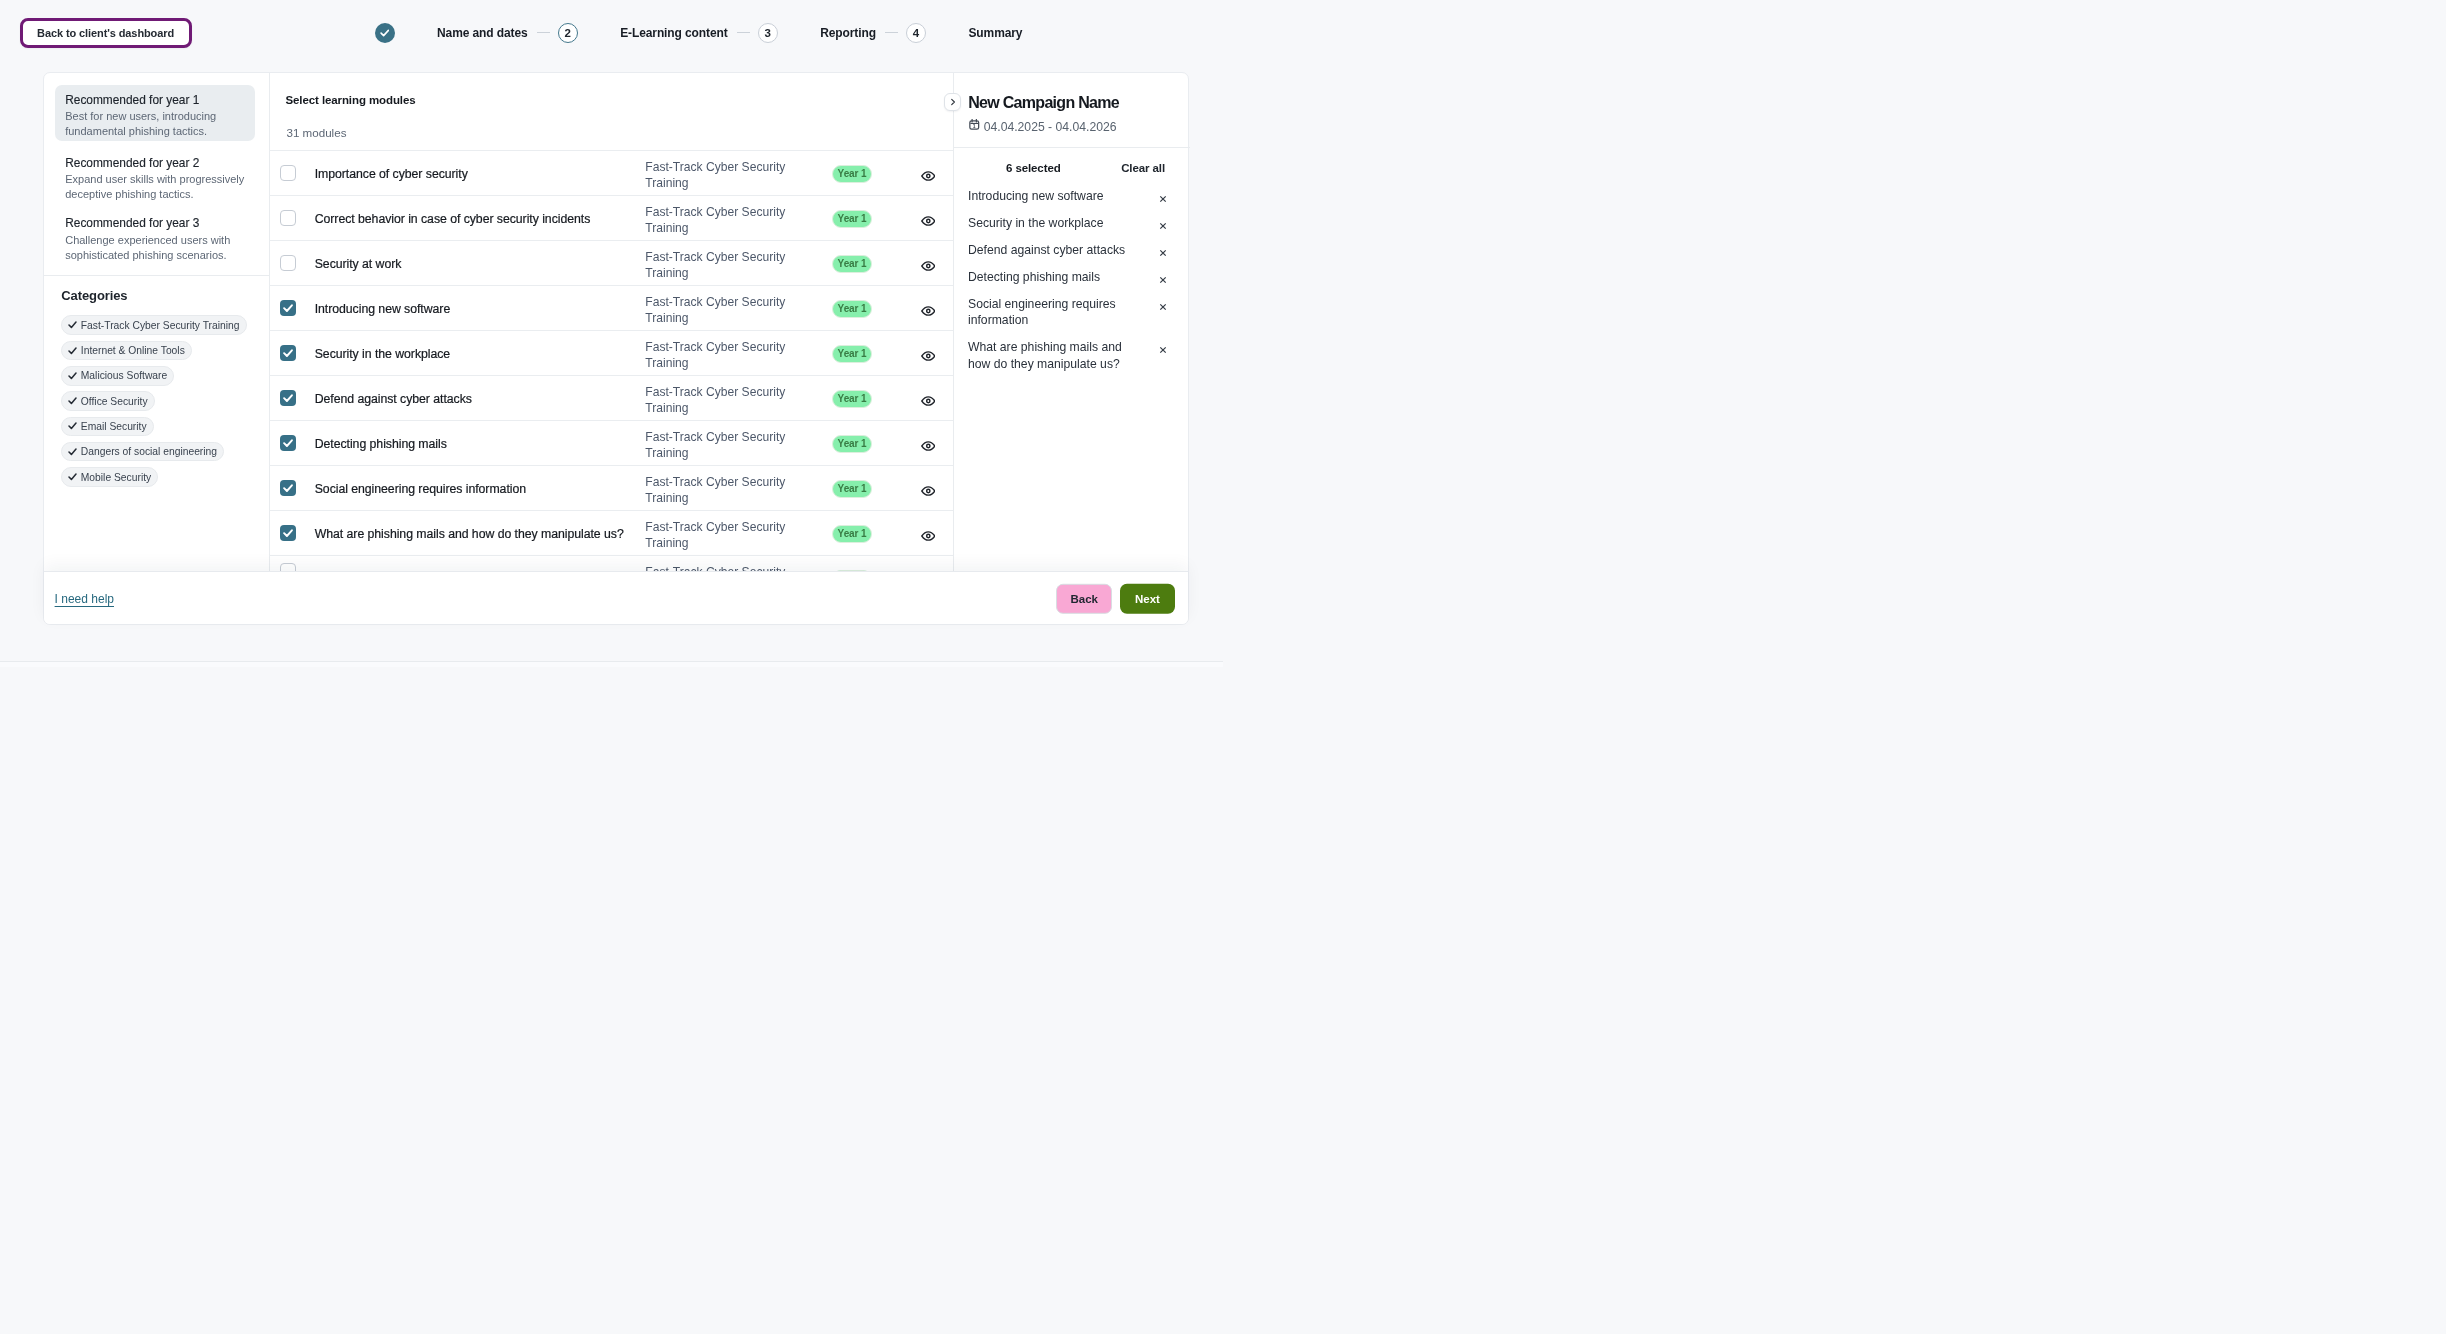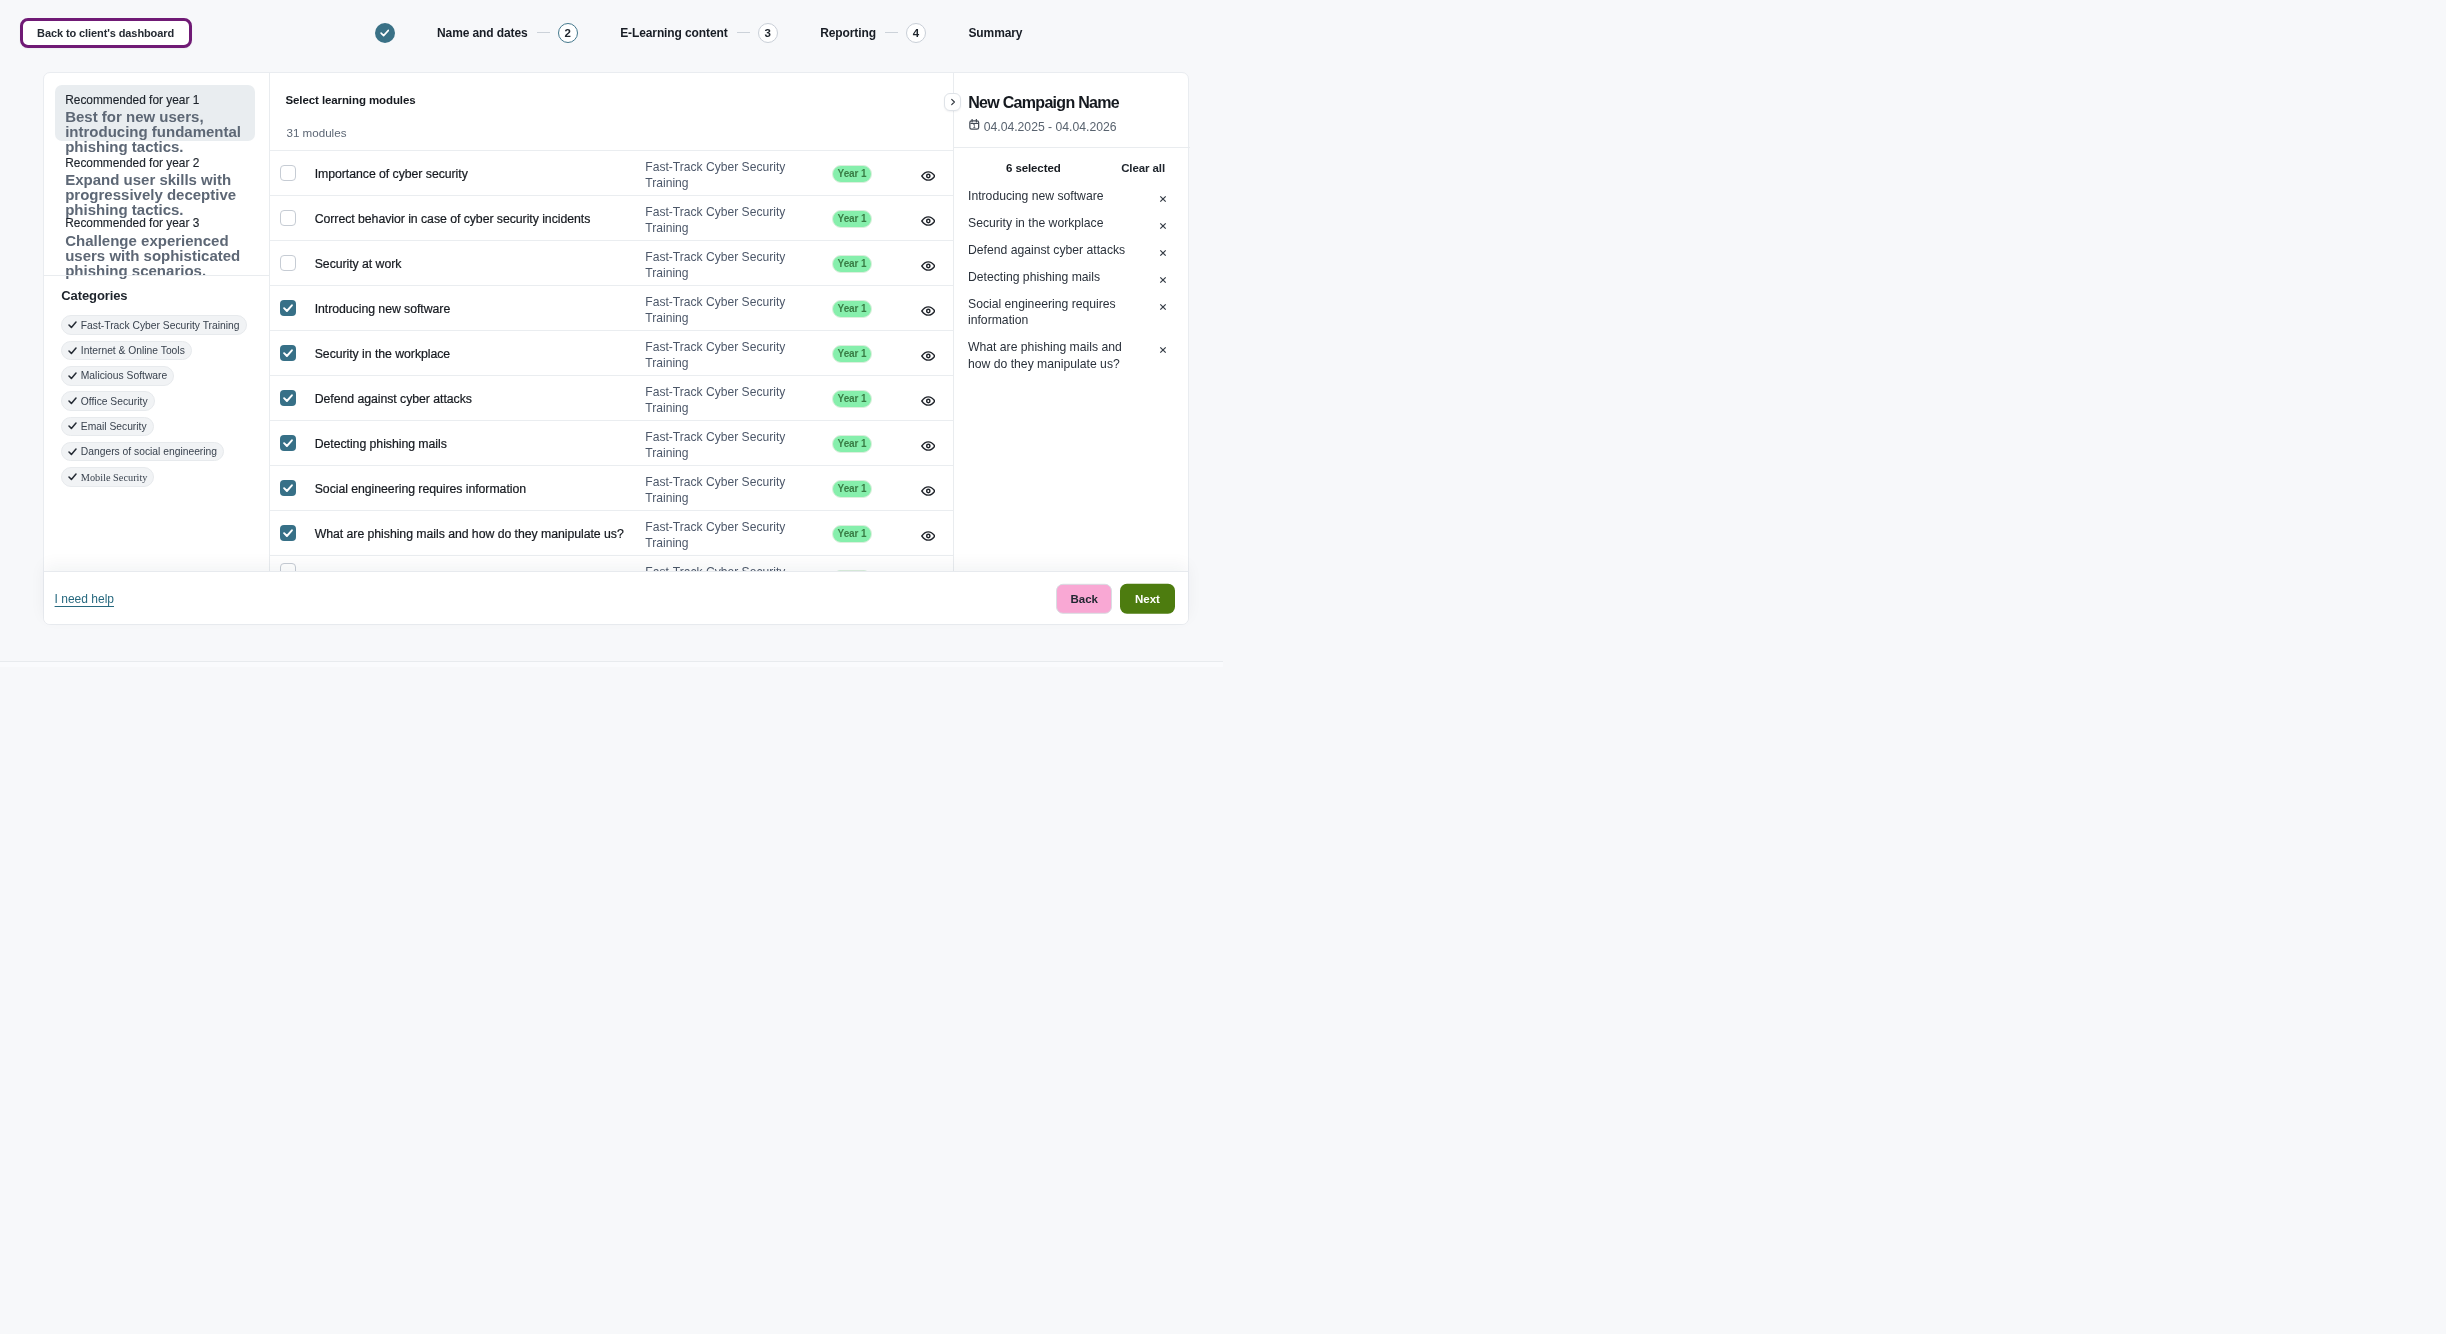--- a/index.html
+++ b/index.html
@@ -24,21 +24,21 @@
     position:absolute; left:42.5px; top:72.1px; width:1146px; height:553.1px;
     background:#fff; border:1px solid #e9ecf0; border-radius:7px;
   }
   .card > * { position:absolute; }
   .vline { top:0; height:100%; width:1px; background:#e9ecef; }
 
   
   .reccard { left:11.7px; width:200.3px; border-radius:7px; padding:7px 10px 2px 10px; }
   .reccard.sel { background:#e9edf0; }
   .rectitle { font-size:11.9px; color:#1d232b; -webkit-text-stroke:0.15px #1d232b; line-height:16.2px; }
-  .recdesc { font-size:15px; color:#5d6775; line-height:15.1px; margin-top:1px;font-weight:bold; }
+  .recdesc { font-size:11px; color:#5d6775; line-height:15.1px; margin-top:1px; }
   .sideDivider { left:0; top:201.5px; width:226px; height:1px; background:#e9ecef; }
   .catHead { left:17.8px; top:213.5px; font-size:13px; font-weight:700; color:#1d232b; letter-spacing:-0.1px; line-height:18px; }
   .chip { left:17.8px; height:19.5px; display:flex; align-items:center; width:max-content; padding:0 6px;
     background:#f1f3f5; border:1px solid #e7eaed; border-radius:999px; }
   .chip svg { margin-right:3.5px; }
   .chip span { font-size:10.3px; color:#39424e; }
 
   
   .mhead { left:242px; top:18.9px; font-size:11.5px; font-weight:700; color:#15191f; letter-spacing:-0.1px; line-height:16px; }
   .mcount { left:243px; top:51.1px; font-size:11.6px; color:#5d6775; line-height:17px; }
@@ -161,21 +161,21 @@
         <path d="M1 4 L3.4 6.4 L8 1" stroke="#262c35" stroke-width="1.5" fill="none" stroke-linecap="round" stroke-linejoin="round"></path>
       </svg>
       <span>Email Security</span>
     </div>
   <div class="chip" style="top:368.9px;">
       <svg width="9" height="8" viewBox="0 0 9 8">
         <path d="M1 4 L3.4 6.4 L8 1" stroke="#262c35" stroke-width="1.5" fill="none" stroke-linecap="round" stroke-linejoin="round"></path>
       </svg>
       <span>Dangers of social engineering</span>
     </div>
-  <div class="chip" style="top:394.2px;font-family:Liberation Serif, serif;">
+  <div class="chip" style="top:394.2px;">
       <svg width="9" height="8" viewBox="0 0 9 8">
         <path d="M1 4 L3.4 6.4 L8 1" stroke="#262c35" stroke-width="1.5" fill="none" stroke-linecap="round" stroke-linejoin="round"></path>
       </svg>
       <span>Mobile Security</span>
     </div>
 
   <div class="mhead">Select learning modules</div>
   <div class="mcount">31 modules</div>
   <div class="mlist">
     <div class="mrow">

